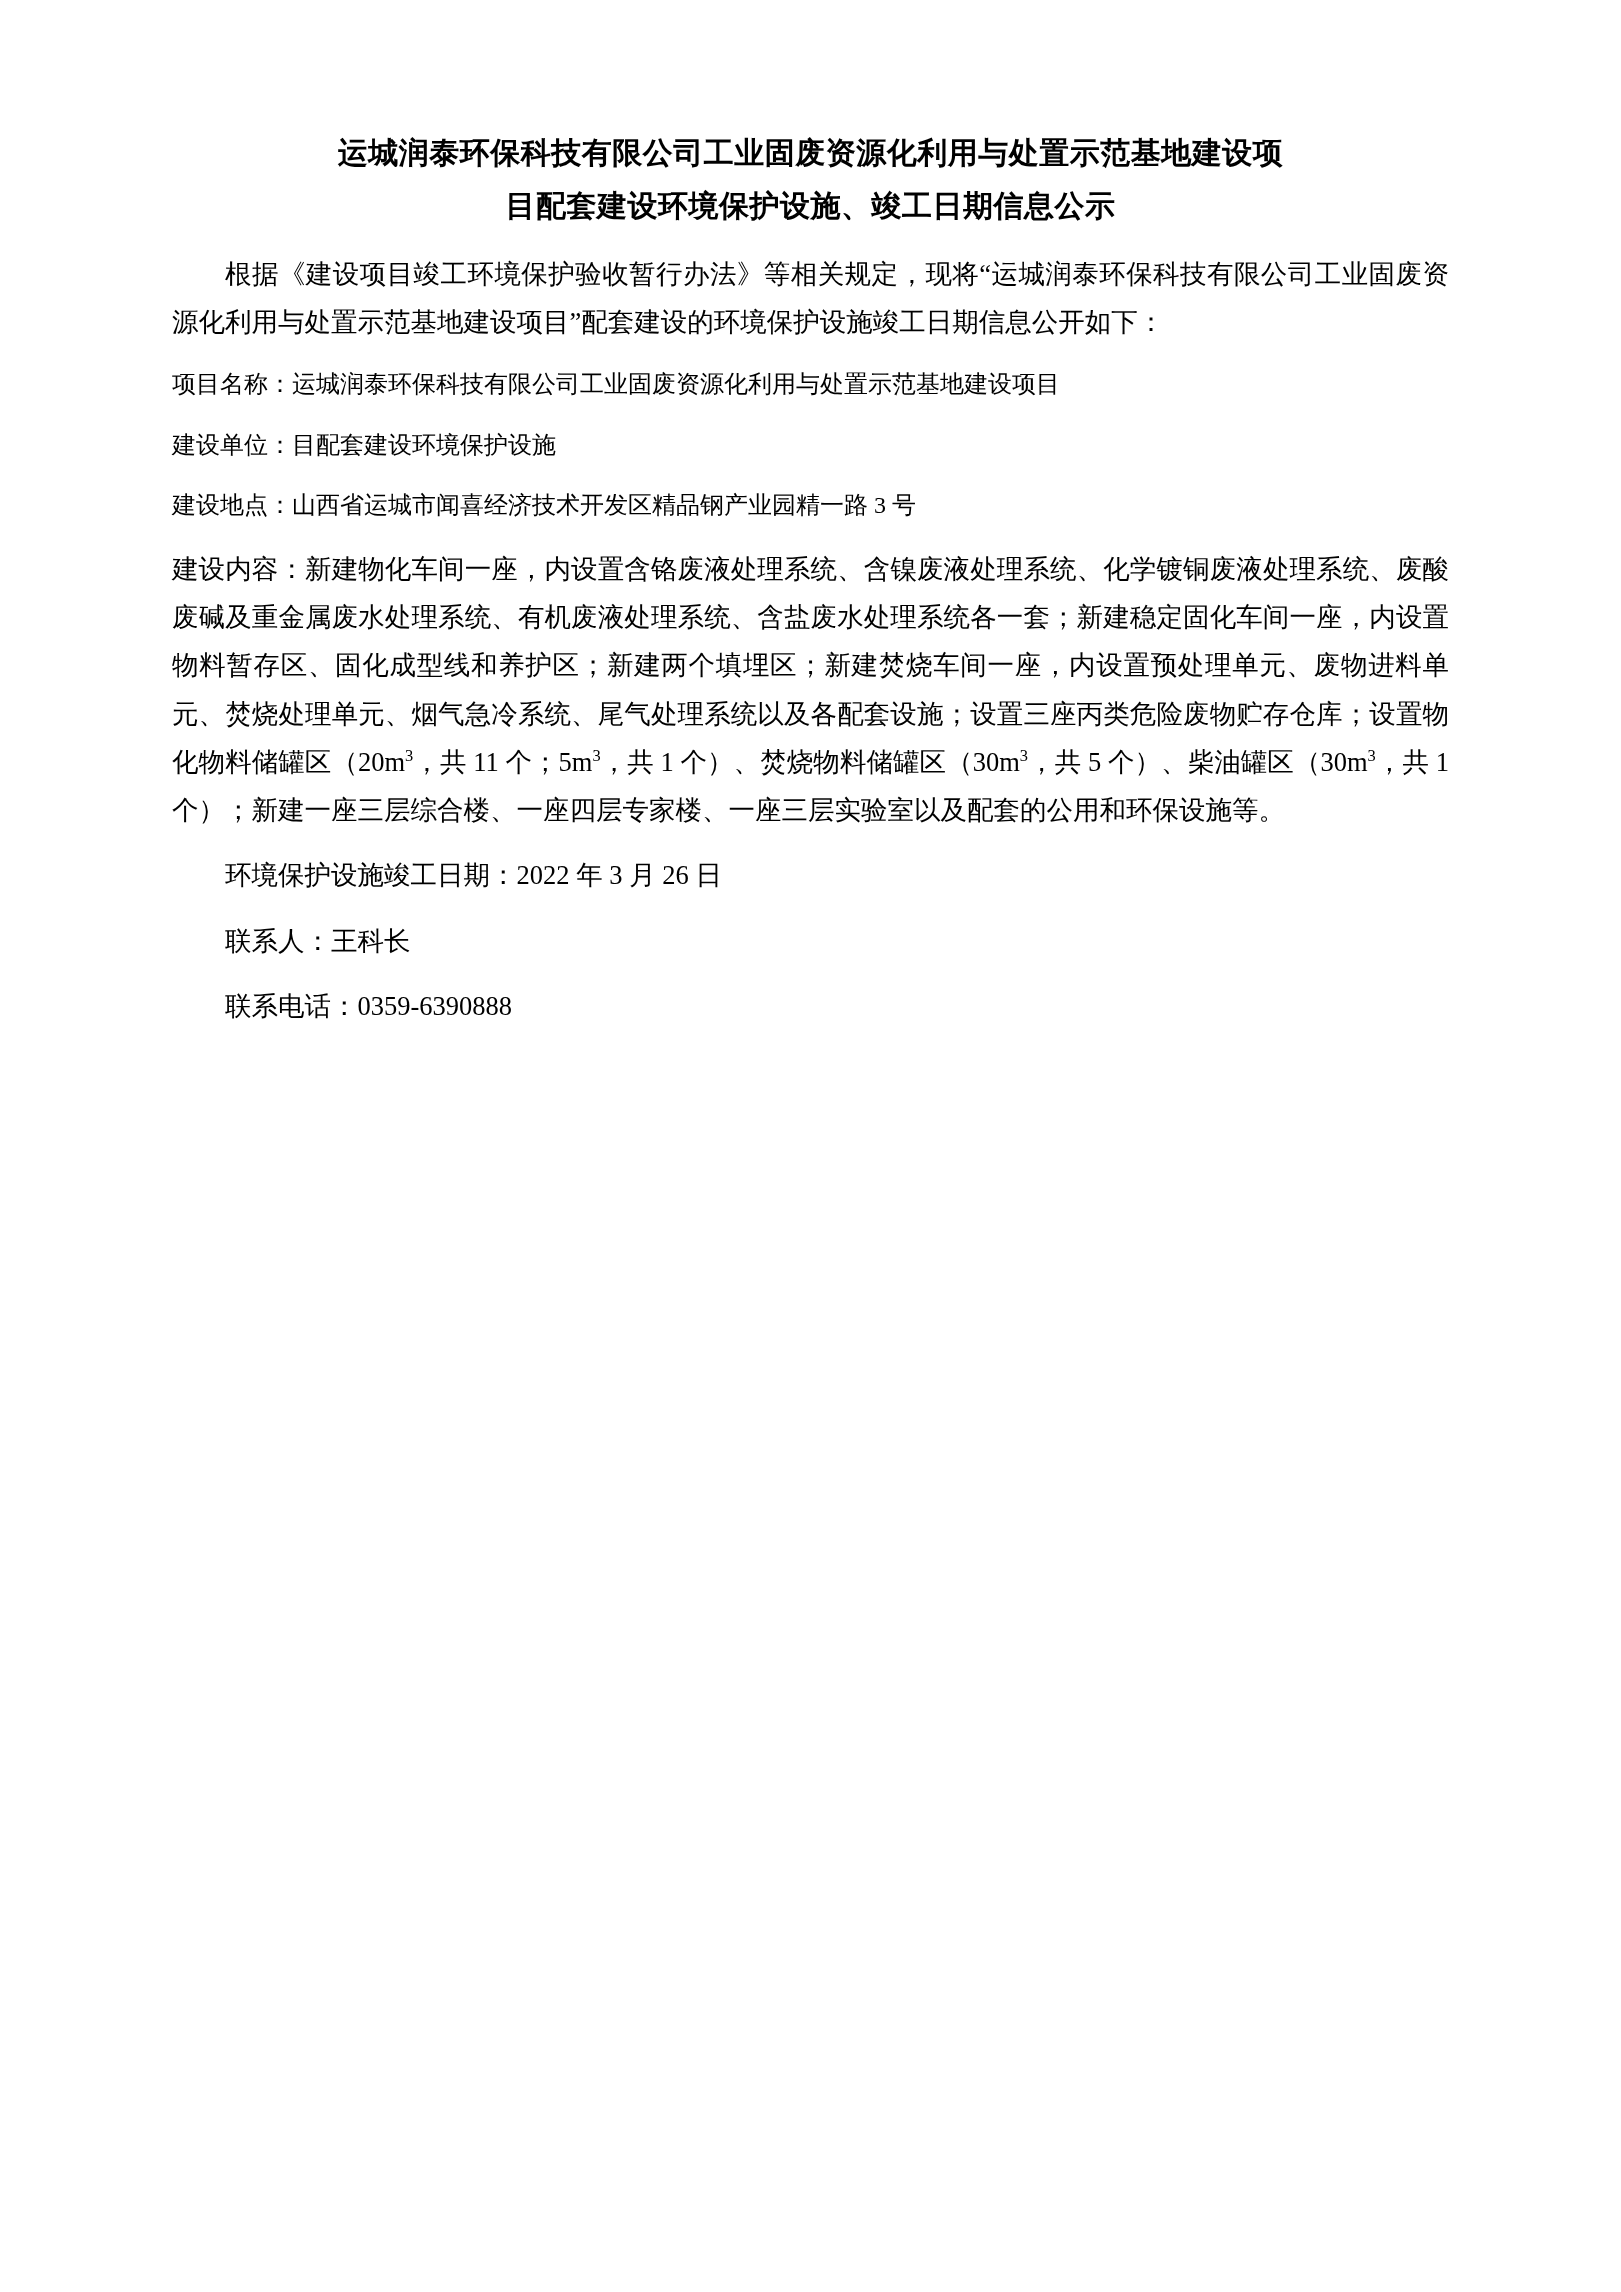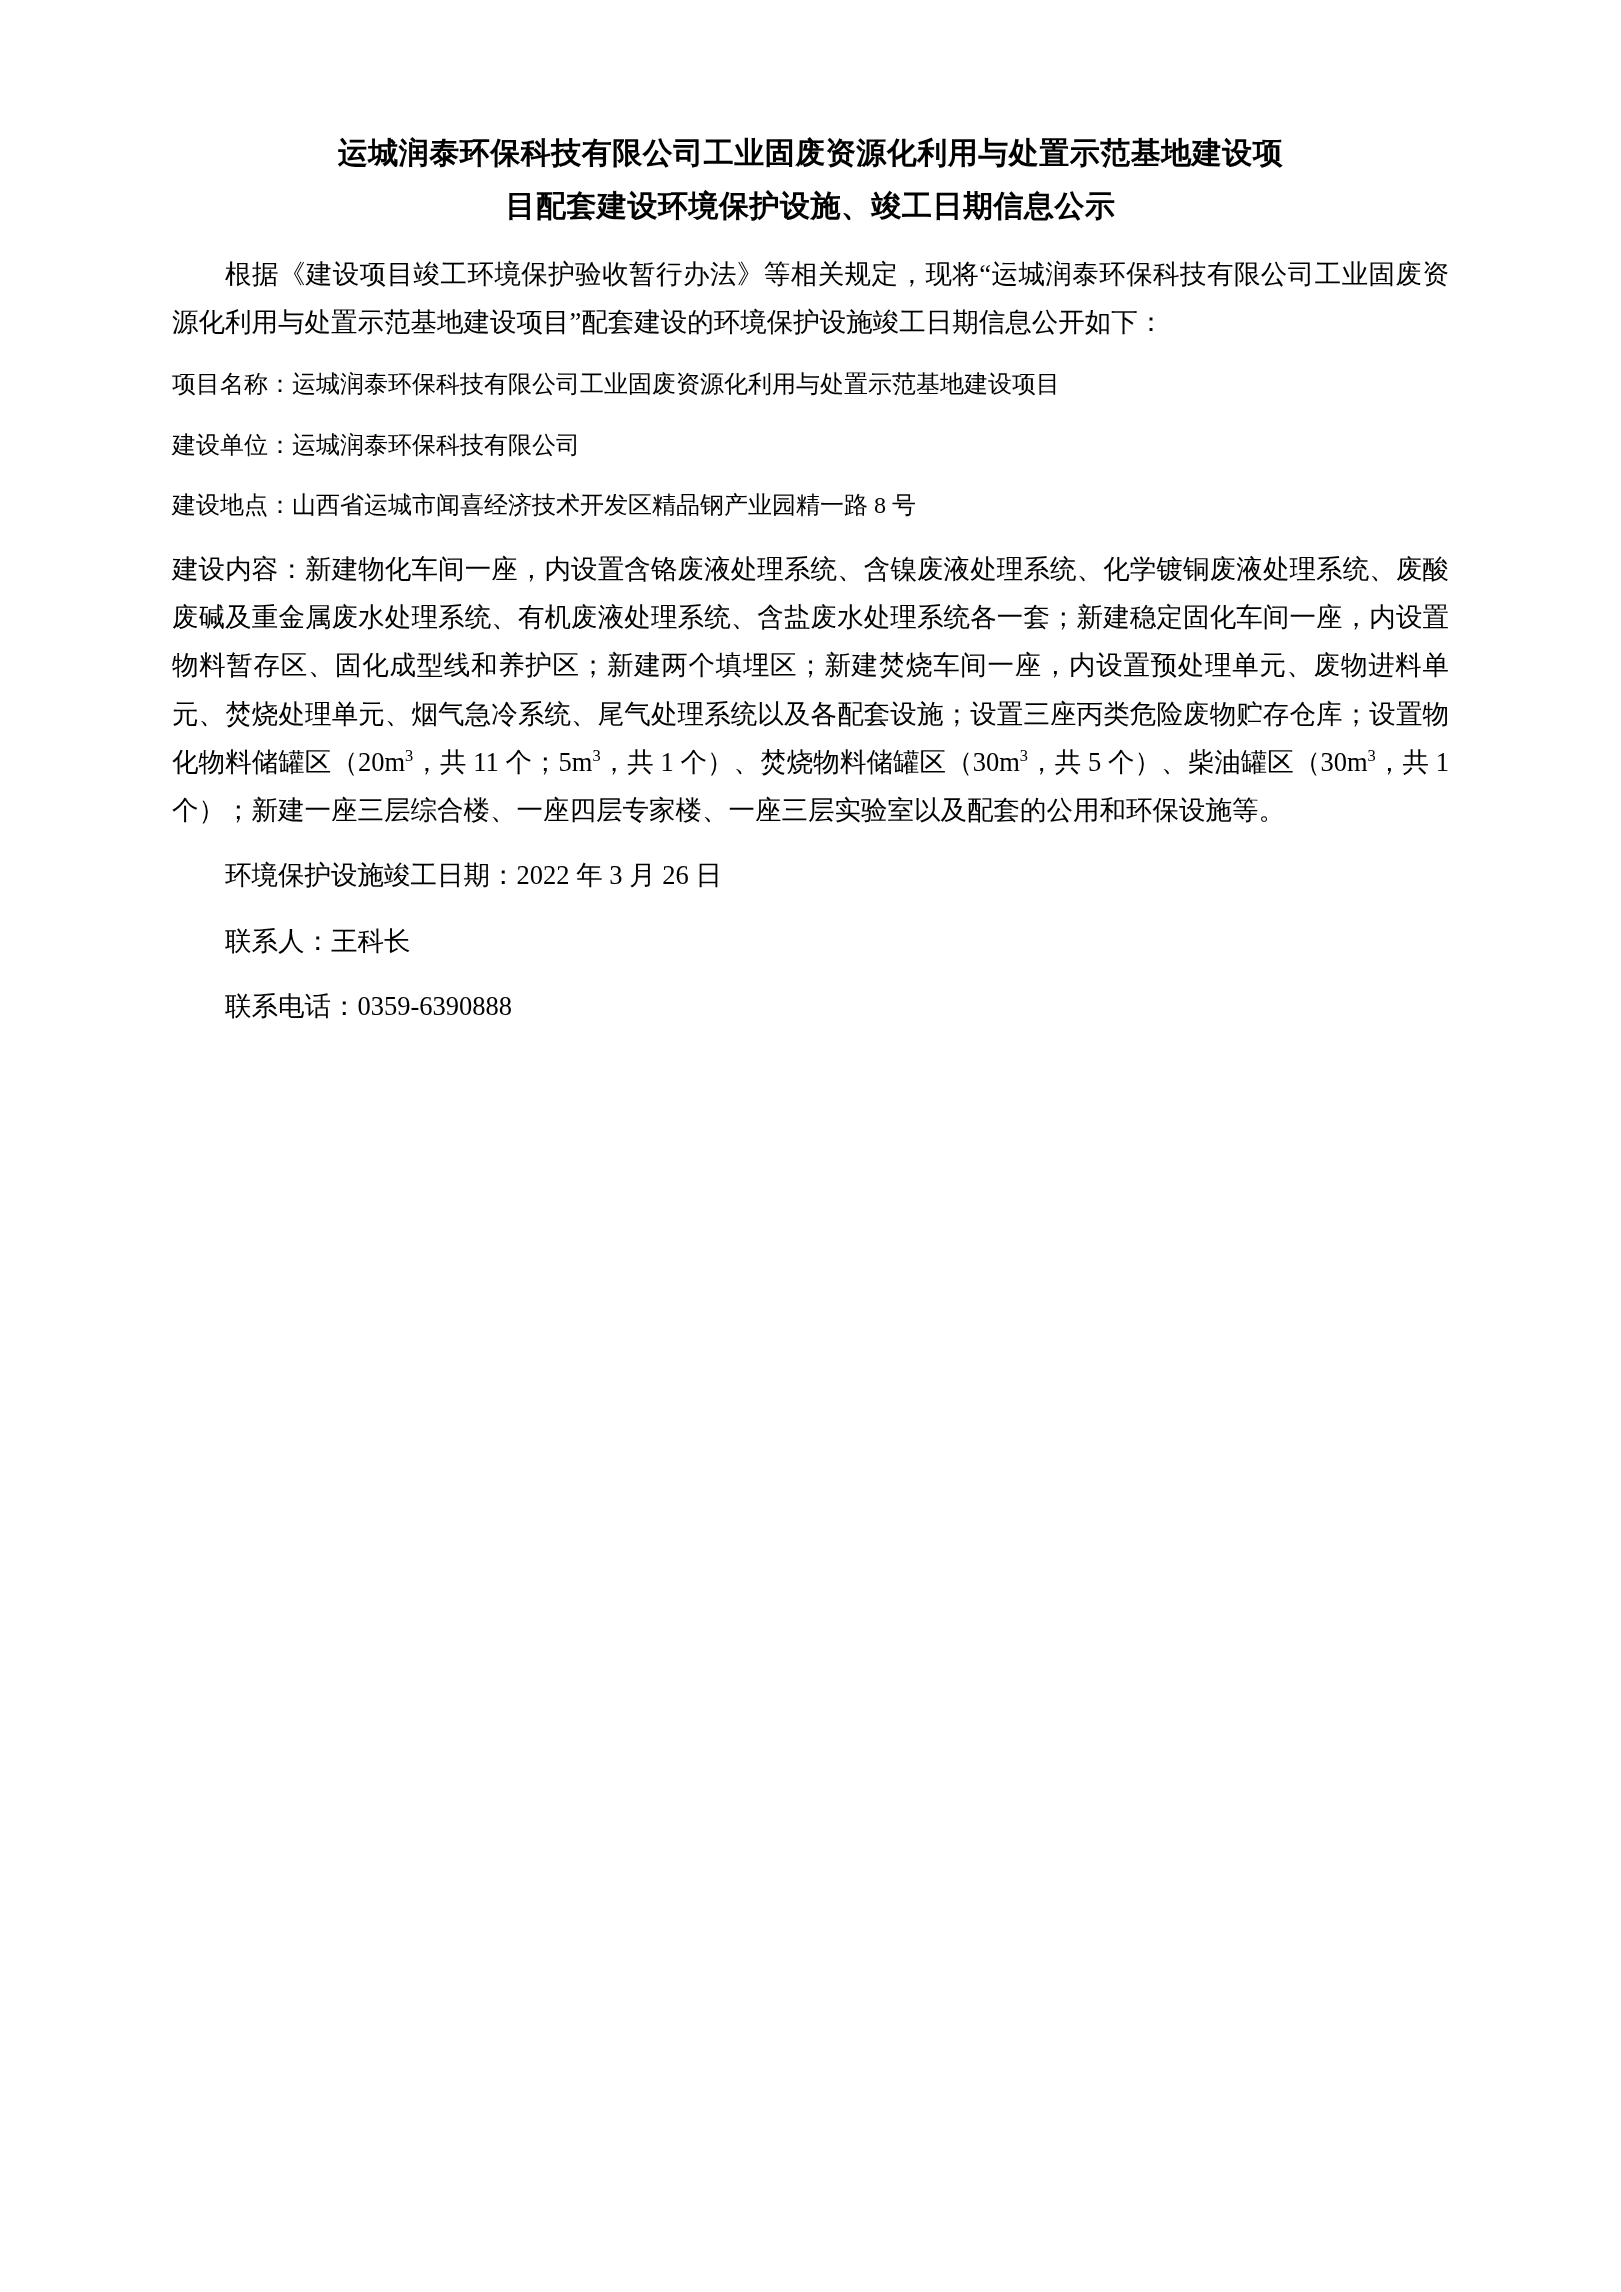--- a/index.html
+++ b/index.html
@@ -61,23 +61,23 @@
 
   <h1 class="doc-title">
     <div>运城润泰环保科技有限公司工业固废资源化利用与处置示范基地建设项</div>
     <div>目配套建设环境保护设施、竣工日期信息公示</div>
   </h1>
 
   <p class="para indent">根据《建设项目竣工环境保护验收暂行办法》等相关规定，现将“运城润泰环保科技有限公司工业固废资源化利用与处置示范基地建设项目”配套建设的环境保护设施竣工日期信息公开如下：</p>
 
   <p class="para fieldline"><span>项目名称：</span><span>运城润泰环保科技有限公司工业固废资源化利用与处置示范基地建设项目</span></p>
 
-  <p class="para fieldline"><span>建设单位：</span><span>运城润泰环保科技有限公司</span></p>
+  <p class="para fieldline"><span>建设单位：</span><span>目配套建设环境保护设施</span></p>
 
-  <p class="para fieldline"><span>建设地点：</span><span>山西省运城市闻喜经济技术开发区精品钢产业园精一路 8 号</span></p>
+  <p class="para fieldline"><span>建设地点：</span><span>山西省运城市闻喜经济技术开发区精品钢产业园精一路 3 号</span></p>
 
   <p class="para"><span>建设内容：</span><span>新建物化车间一座，内设置含铬废液处理系统、含镍废液处理系统、化学镀铜废液处理系统、废酸废碱及重金属废水处理系统、有机废液处理系统、含盐废水处理系统各一套；新建稳定固化车间一座，内设置物料暂存区、固化成型线和养护区；新建两个填埋区；新建焚烧车间一座，内设置预处理单元、废物进料单元、焚烧处理单元、烟气急冷系统、尾气处理系统以及各配套设施；设置三座丙类危险废物贮存仓库；设置物化物料储罐区（20m</span><sup>3</sup><span>，共 11 个；5m</span><sup>3</sup><span>，共 1 个）、焚烧物料储罐区（30m</span><sup>3</sup><span>，共 5 个）、柴油罐区（30m</span><sup>3</sup><span>，共 1 个）；新建一座三层综合楼、一座四层专家楼、一座三层实验室以及配套的公用和环保设施等。</span></p>
 
   <p class="para indent contact-block">环境保护设施竣工日期：2022 年 3 月 26 日</p>
 
   <p class="para indent">联系人：王科长</p>
 
   <p class="para indent">联系电话：0359-6390888</p>
 
 </div>

